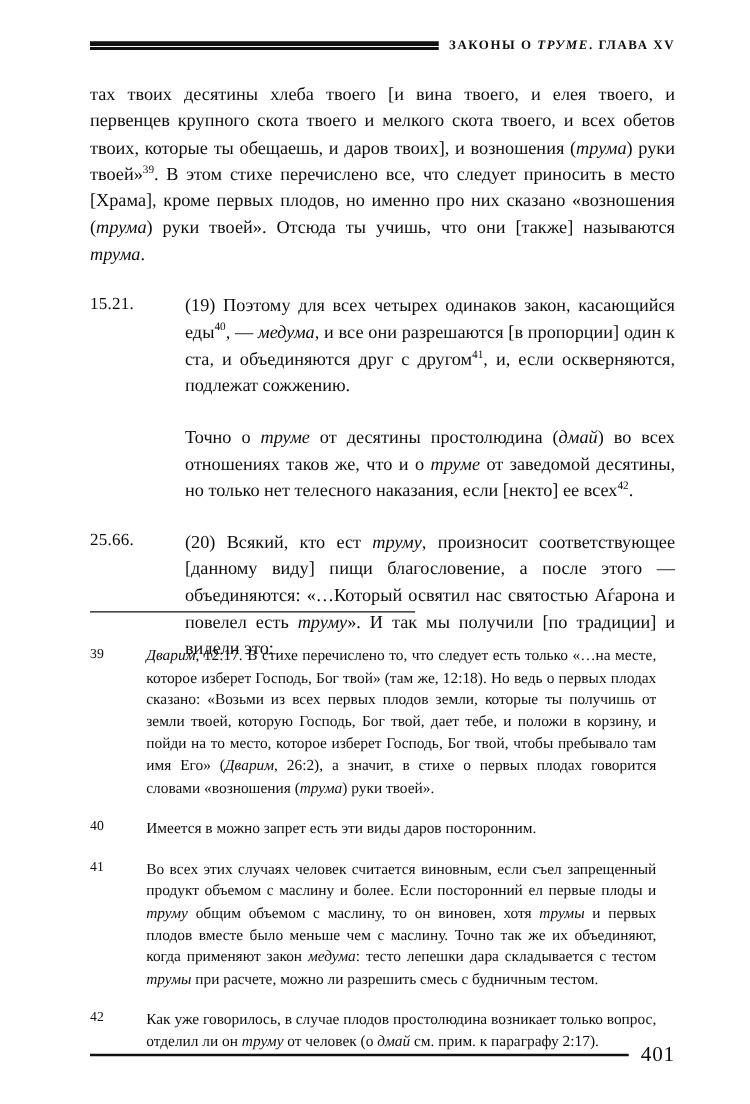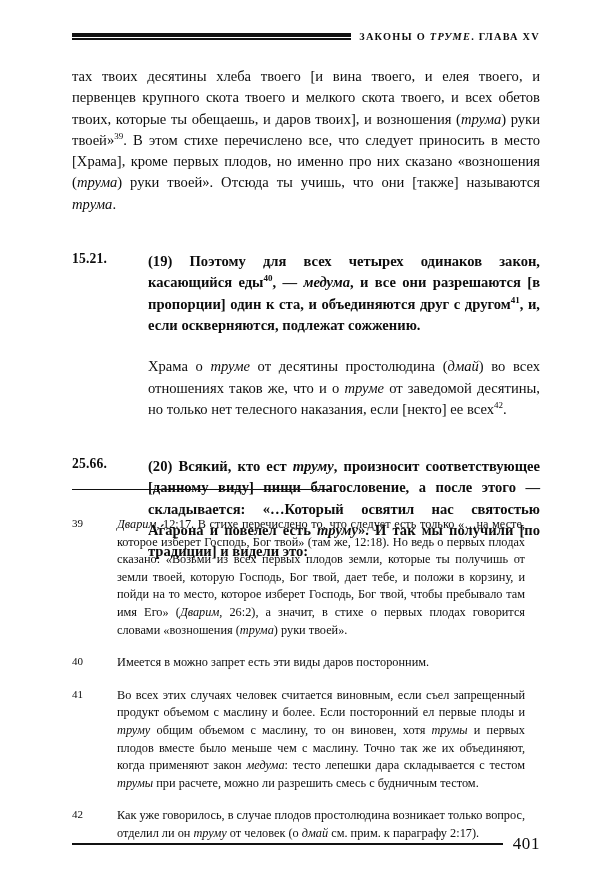--- a/index.html
+++ b/index.html
@@ -73,23 +73,22 @@
   p.body .it { font-style: italic; }
   sup.fn {
     font-size: 9px;
     vertical-align: super;
     line-height: 0;
   }
 
   
   .section {
     position: relative;
-    margin-top: 36px;
+    margin-top: 20px;
     padding-left: 76px;
-    font-weight: bold;
   }
   .section .secnum {
     position: absolute;
     left: 0;
     top: 0;
     width: 66px;
     font-size: 13.6px;
     letter-spacing: 0.2px;
     font-variant-numeric: oldstyle-nums;
   }
@@ -178,26 +177,26 @@
   <div class="col">
 
     <p class="body"><span>тах твоих десятины хлеба твоего [и вина твоего, и елея твоего, и первенцев крупного скота твоего и мелкого скота твоего, и всех обетов твоих, которые ты обещаешь, и даров твоих], и возношения (</span><span class="it">трума</span><span>) руки твоей»</span><sup class="fn">39</sup><span>. В этом стихе перечислено все, что следует приносить в место [Храма], кроме первых плодов, но именно про них сказано «возношения (</span><span class="it">трума</span><span>) руки твоей». Отсюда ты учишь, что они [также] называются </span><span class="it">трума</span><span>.</span></p>
 
     <div class="section">
       <div class="secnum">15.21.</div>
       <p class="body"><span>(19) Поэтому для всех четырех одинаков закон, касающийся еды</span><sup class="fn">40</sup><span>, — </span><span class="it">медума</span><span>, и все они разрешаются [в пропорции] один к ста, и объединяются друг с другом</span><sup class="fn">41</sup><span>, и, если оскверняются, подлежат сожжению.</span></p>
     </div>
 
     <div class="inset">
-      <p class="body"><span>Храма о </span><span class="it">труме</span><span> от десятины простолюдина (</span><span class="it">дмай</span><span>) во всех отношениях таков же, что и о </span><span class="it">труме</span><span> от заведомой десятины, но только нет телесного наказания, если [некто] ее всех</span><sup class="fn">42</sup><span>.</span></p>
+      <p class="body"><span>Точно о </span><span class="it">труме</span><span> от десятины простолюдина (</span><span class="it">дмай</span><span>) во всех отношениях таков же, что и о </span><span class="it">труме</span><span> от заведомой десятины, но только нет телесного наказания, если [некто] ее всех</span><sup class="fn">42</sup><span>.</span></p>
     </div>
 
     <div class="section">
       <div class="secnum">25.66.</div>
-      <p class="body"><span>(20) Всякий, кто ест </span><span class="it">труму</span><span>, произносит соответствующее [данному виду] пищи благословение, а после этого —складывается: «…Который освятил нас святостью Аѓарона и повелел есть </span><span class="it">труму</span><span>». И так мы получили [по традиции] и видели это:</span></p>
+      <p class="body"><span>(20) Всякий, кто ест </span><span class="it">труму</span><span>, произносит соответствующее [данному виду] пищи благословение, а после этого —объединяются: «…Который освятил нас святостью Аѓарона и повелел есть </span><span class="it">труму</span><span>». И так мы получили [по традиции] и видели это:</span></p>
     </div>
 
   </div>
 
   <div class="fn-rule"></div>
 
   <div class="notes">
 
     <div class="note">
       <div class="num">39</div>

